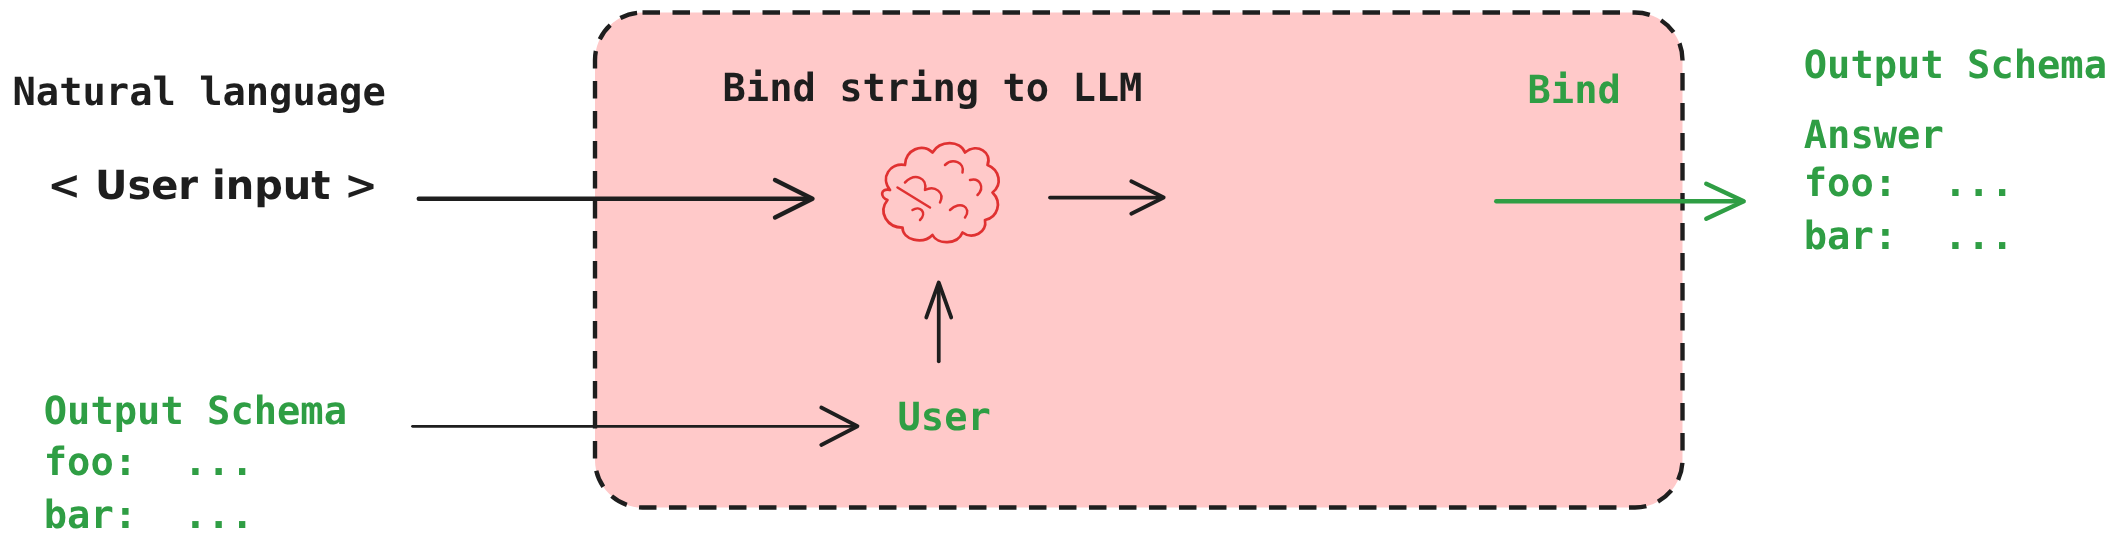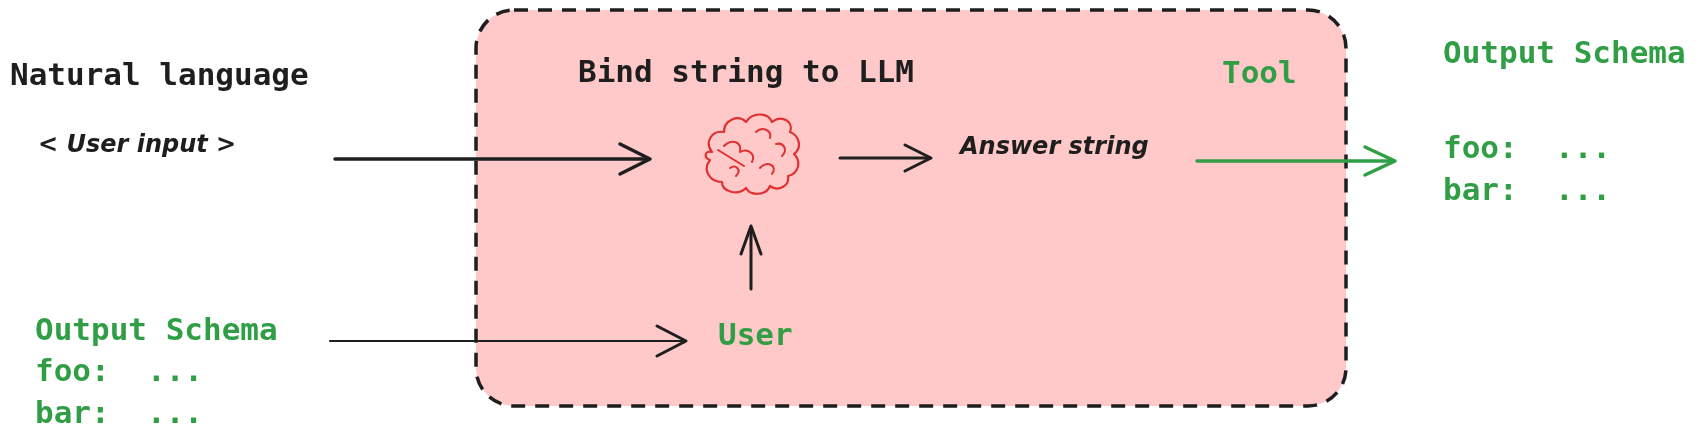--- a/index.html
+++ b/index.html
@@ -12,21 +12,21 @@
     text-align:center;
   }
   .layer{position:absolute;left:0;top:0;}
   .txt{position:absolute;line-height:1;white-space:pre;}
   .code{
     font-family:"DejaVu Sans Mono","Liberation Mono",monospace;
     font-weight:bold;font-size:31px;color:var(--ink);
   }
   .hand{
     font-family:"DejaVu Sans","Liberation Sans",sans-serif;
-    font-style:italic;font-weight:600;font-size:24px;color:var(--ink);
+    font-weight:600;font-size:32px;color:var(--ink);
   }
   .green{color:var(--green);}
   svg .box-rect{fill:var(--pink);stroke:var(--ink);}
   svg .ink-stroke{stroke:var(--ink);fill:none;stroke-linecap:round;stroke-linejoin:round;}
   svg .green-stroke{stroke:var(--green);fill:none;stroke-linecap:round;stroke-linejoin:round;}
   svg .red-stroke{stroke:var(--red);fill:none;stroke-linecap:round;stroke-linejoin:round;}
 </style>
 </head>
 <body>
 
@@ -87,23 +87,23 @@
   <div class="txt code" style="left:10px;top:59px;">Natural language</div>
 
   <div class="txt hand" style="left:38px;top:132px;">&lt; User input &gt;</div>
 
   <div class="txt code green" style="left:35px;top:314px;">Output Schema</div>
   <div class="txt code green" style="left:35px;top:355px;">foo:  ...</div>
   <div class="txt code green" style="left:35px;top:397px;">bar:  ...</div>
 
   <div class="txt code" style="left:578px;top:56px;">Bind string to LLM</div>
 
-  <div class="txt code green" style="left:1222px;top:57px;">Tool</div>
+  <div class="txt code green" style="left:1222px;top:57px;">Bind</div>
 
-  <div class="txt hand" style="left:960px;top:134px;">Answer string</div>
 
   <div class="txt code green" style="left:718px;top:319px;">User</div>
 
   <div class="txt code green" style="left:1443px;top:37px;">Output Schema</div>
+  <div class="txt code green" style="left:1443px;top:93px;">Answer</div>
   <div class="txt code green" style="left:1443px;top:132px;">foo:  ...</div>
   <div class="txt code green" style="left:1443px;top:174px;">bar:  ...</div>
 
 </div>
 
 </body></html>

